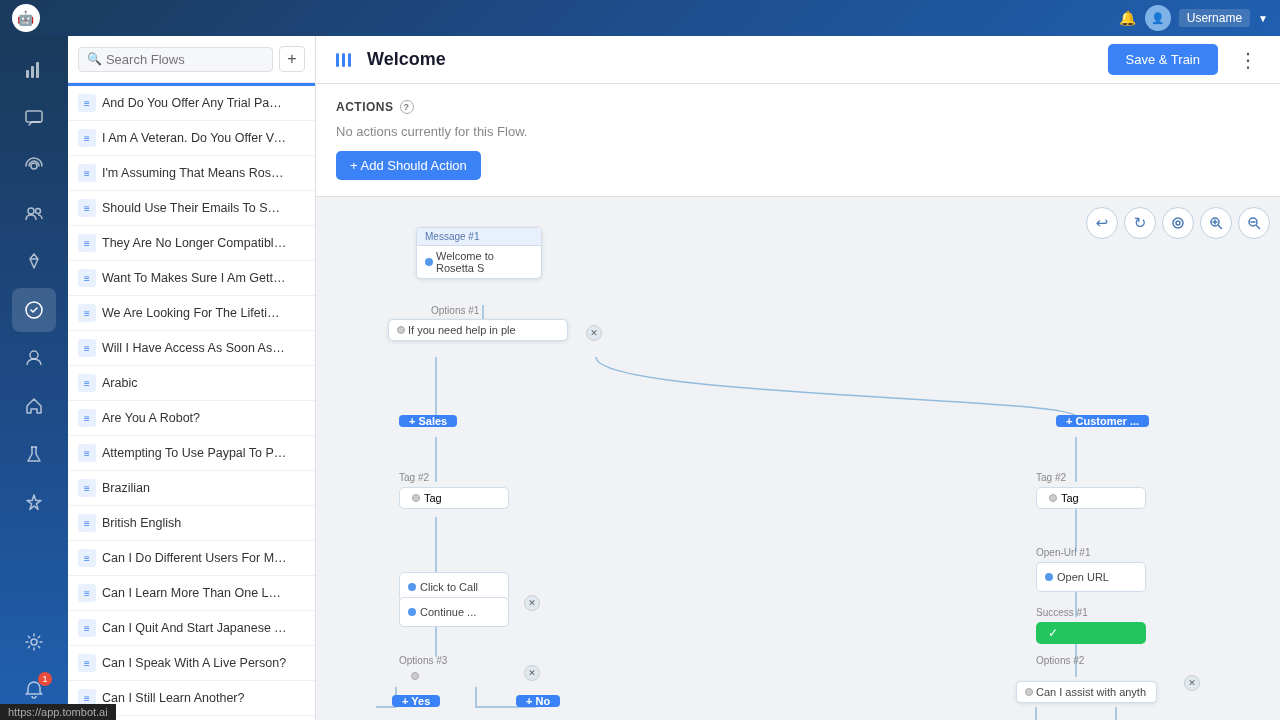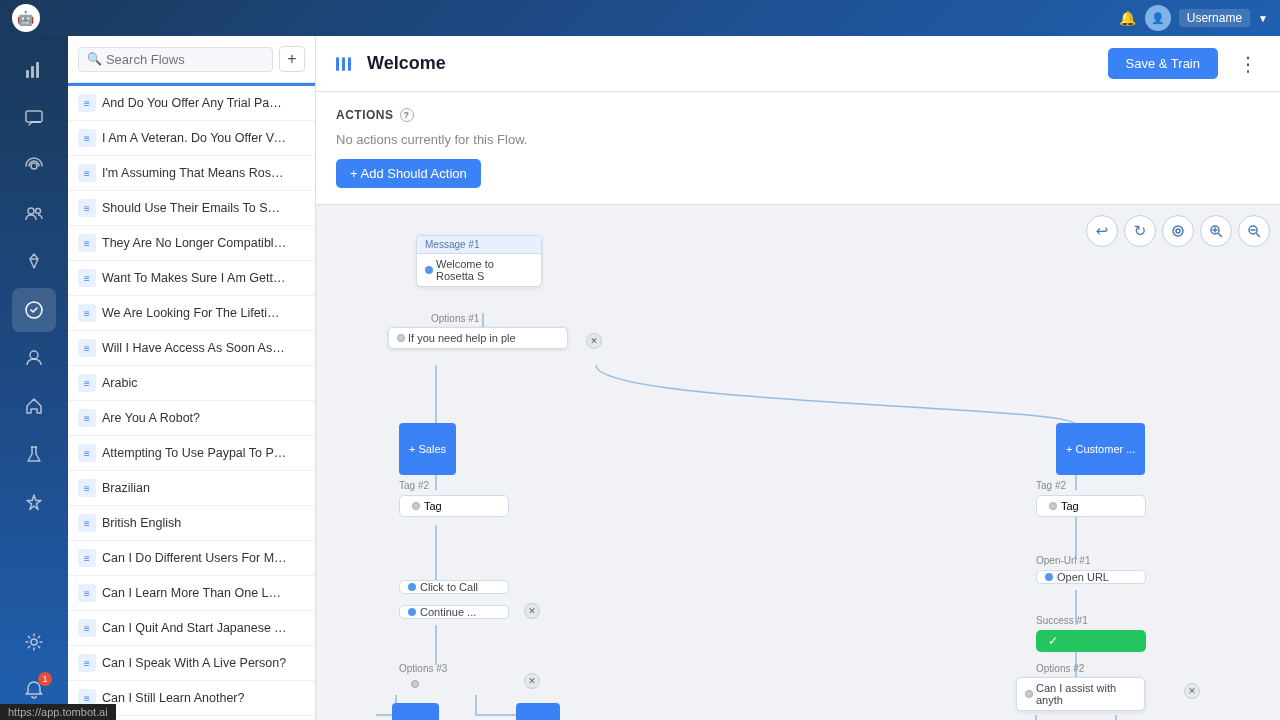--- a/index.html
+++ b/index.html
@@ -169,21 +169,21 @@
       left: 316px;
       right: 0;
       height: calc(720px - 36px);
       background: #f0f2f5;
       display: flex;
       flex-direction: column;
     }
 
     
     .main-header {
-      height: 56px;
+      height: 48px;
       background: white;
       border-bottom: 1px solid #e0e0e0;
       display: flex;
       align-items: center;
       padding: 0 16px;
       justify-content: space-between;
     }
     .main-header-left {
       display: flex;
       align-items: center;
@@ -341,33 +341,33 @@
       padding: 4px 12px;
       font-size: 11px;
       display: flex; align-items: center; gap: 4px;
     }
 
     .action-node {
       position: absolute;
       background: white;
       border: 1px solid #d0dce8;
       border-radius: 5px;
-      padding: 0 8px;
+      padding: 8px 8px;
       font-size: 11px;
       color: #444;
       display: flex; align-items: center; gap: 4px;
     }
 
     .btn-node {
       position: absolute;
       border-radius: 4px;
-      padding: 20px 10px;
+      padding: 0 10px;
       font-size: 11px;
       color: white;
-      font-weight: 400;
+      font-weight: 700;
     }
     .btn-node.blue { background: #3b82f6; }
 
     .success-node {
       position: absolute;
       background: #22c55e;
       border-radius: 5px;
       padding: 4px 12px;
       font-size: 11px;
       color: white;
@@ -744,21 +744,21 @@
     <div class="node-dot gray" style="position:absolute;left:95px;top:475px;"></div>
 
     <div class="close-x" style="left:208px;top:468px;">✕</div>
 
     <div class="btn-node blue" style="left:50px;top:498px;margin-left:26px;">+ Yes</div>
 
     <div class="btn-node blue" style="left:200px;top:498px;">+ No</div>
 
     <div class="options-label" style="left:720px;top:458px;">Options #2</div>
 
-    <div class="node" style="left:700px;top:472px;width:129px;">
+    <div class="node" style="left:700px;top:484px;width:141px;">
       <div class="node-body">
         <div class="node-dot gray"></div>
         <span>Can I assist with anyth</span>
       </div>
     </div>
 
     <div class="close-x" style="left:868px;top:478px;">✕</div>
 
   </div>
 </div>

